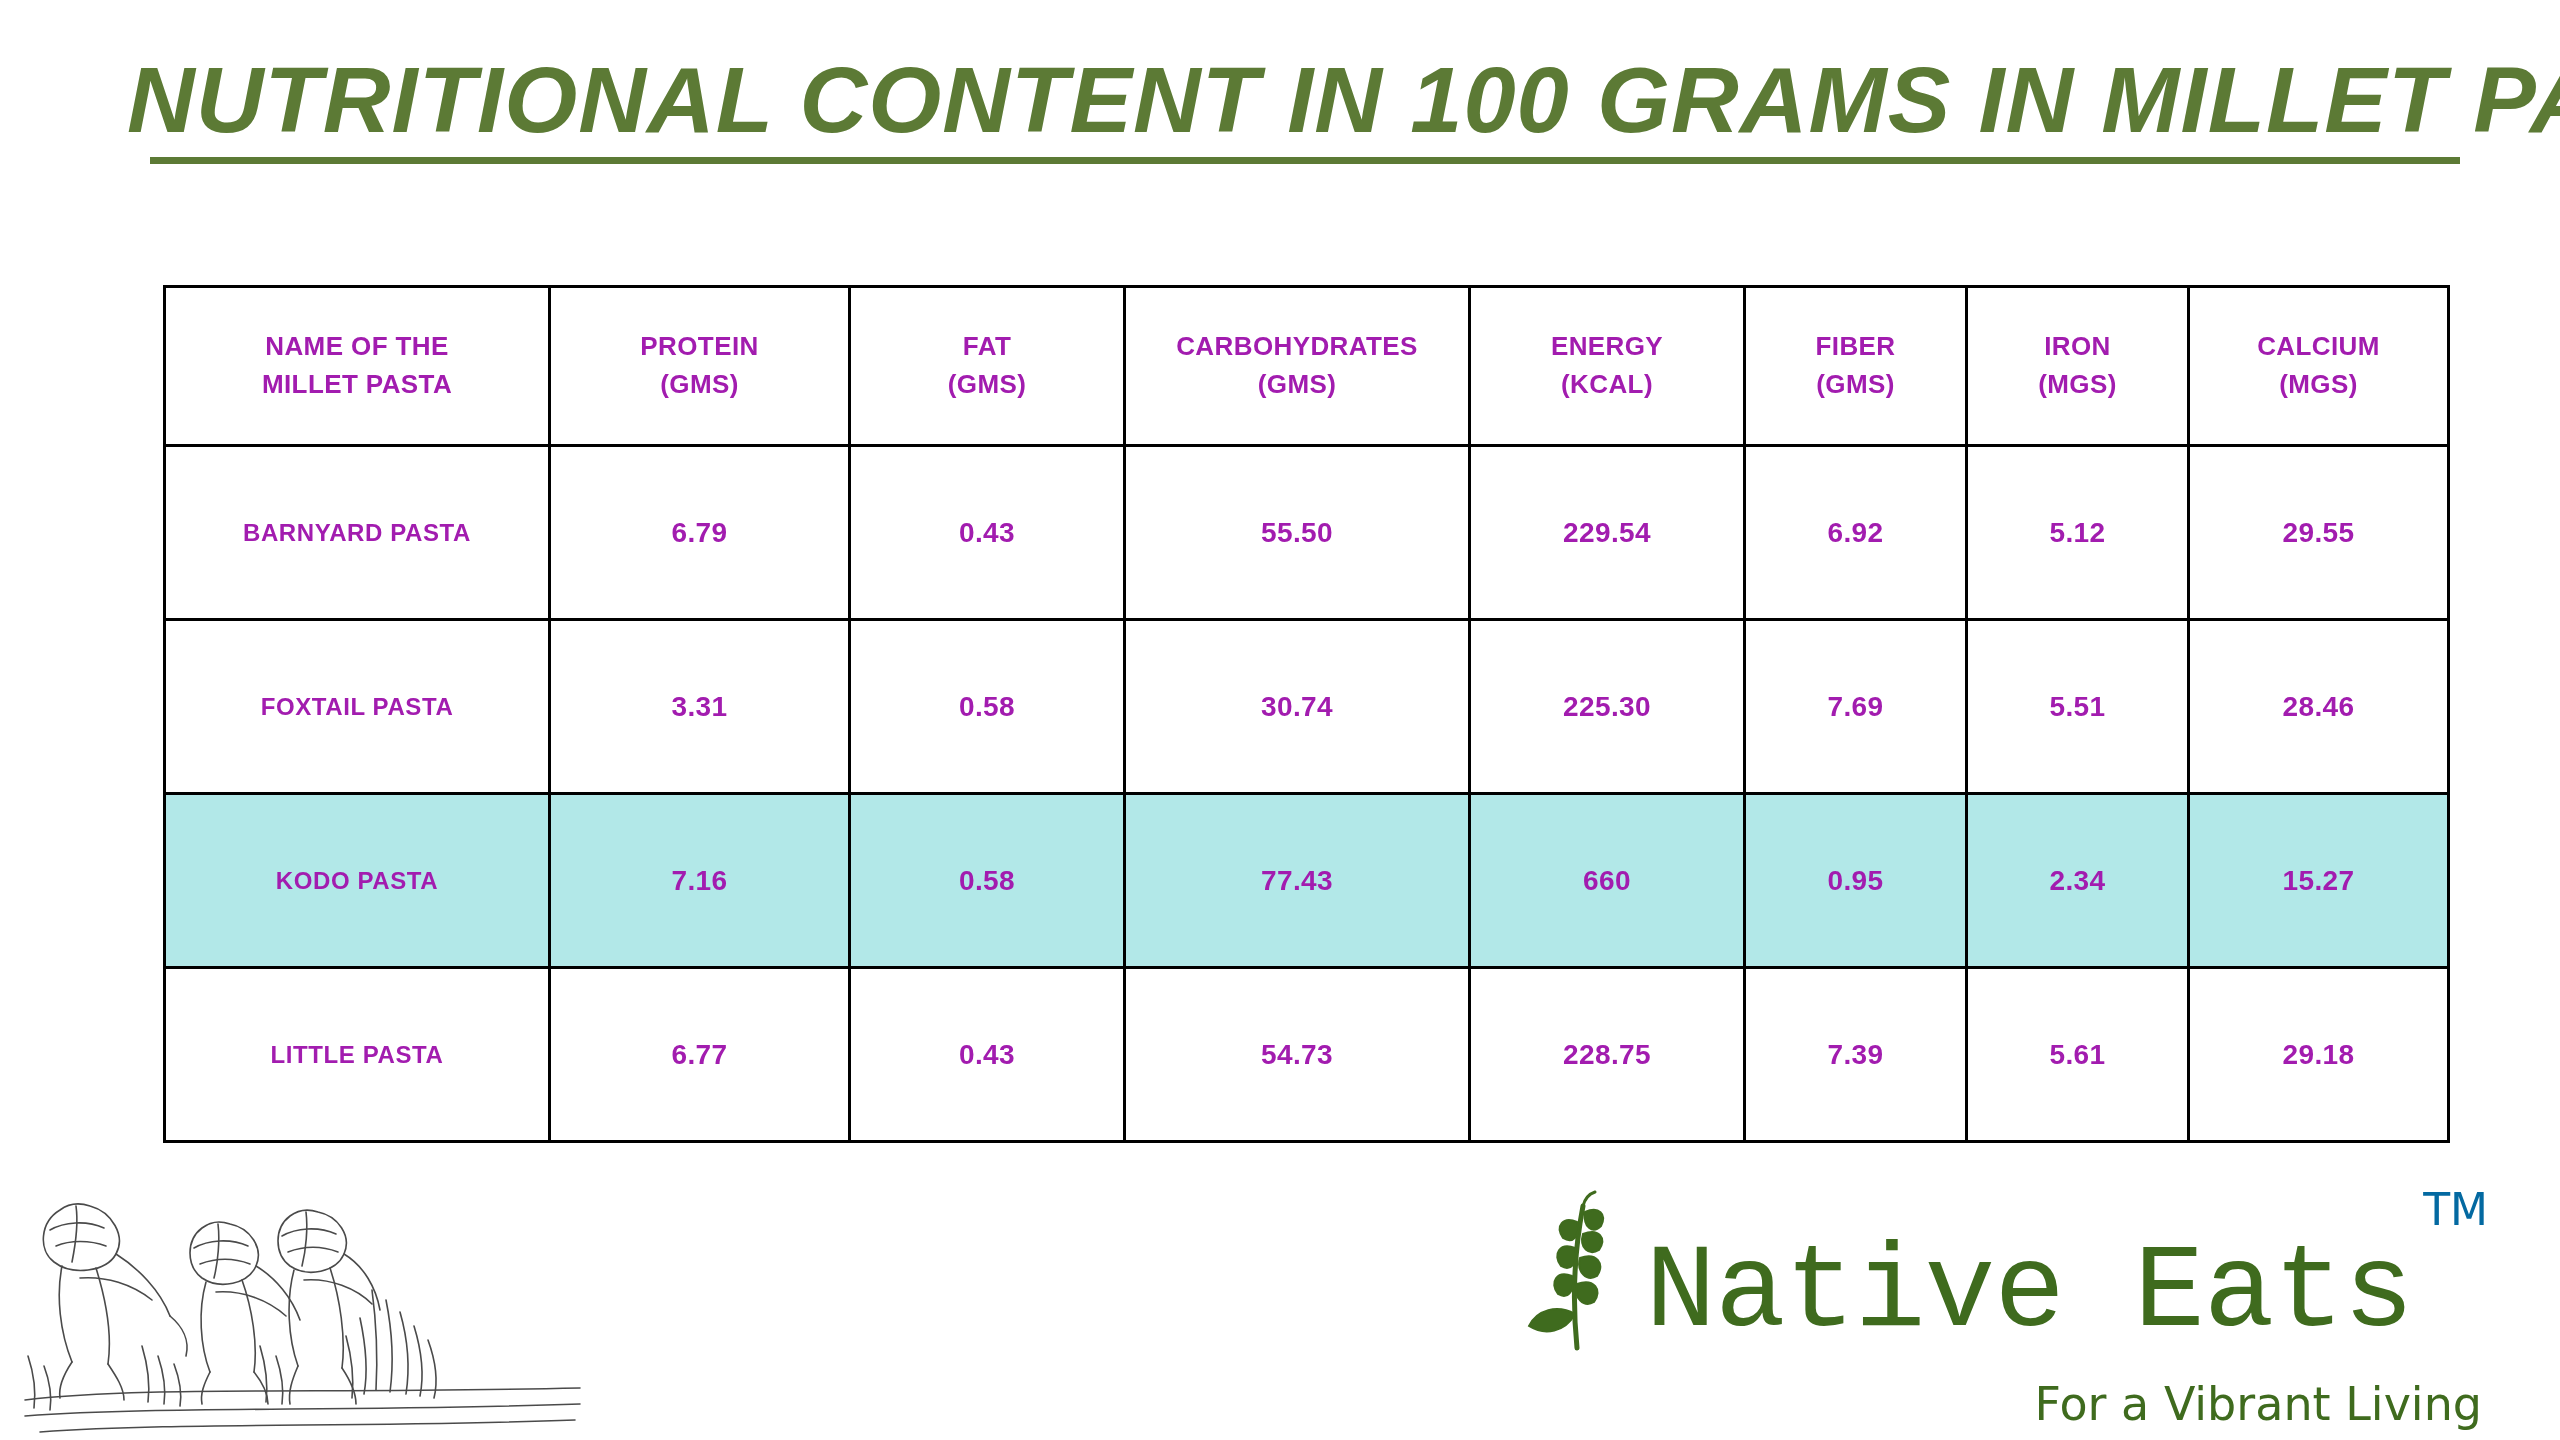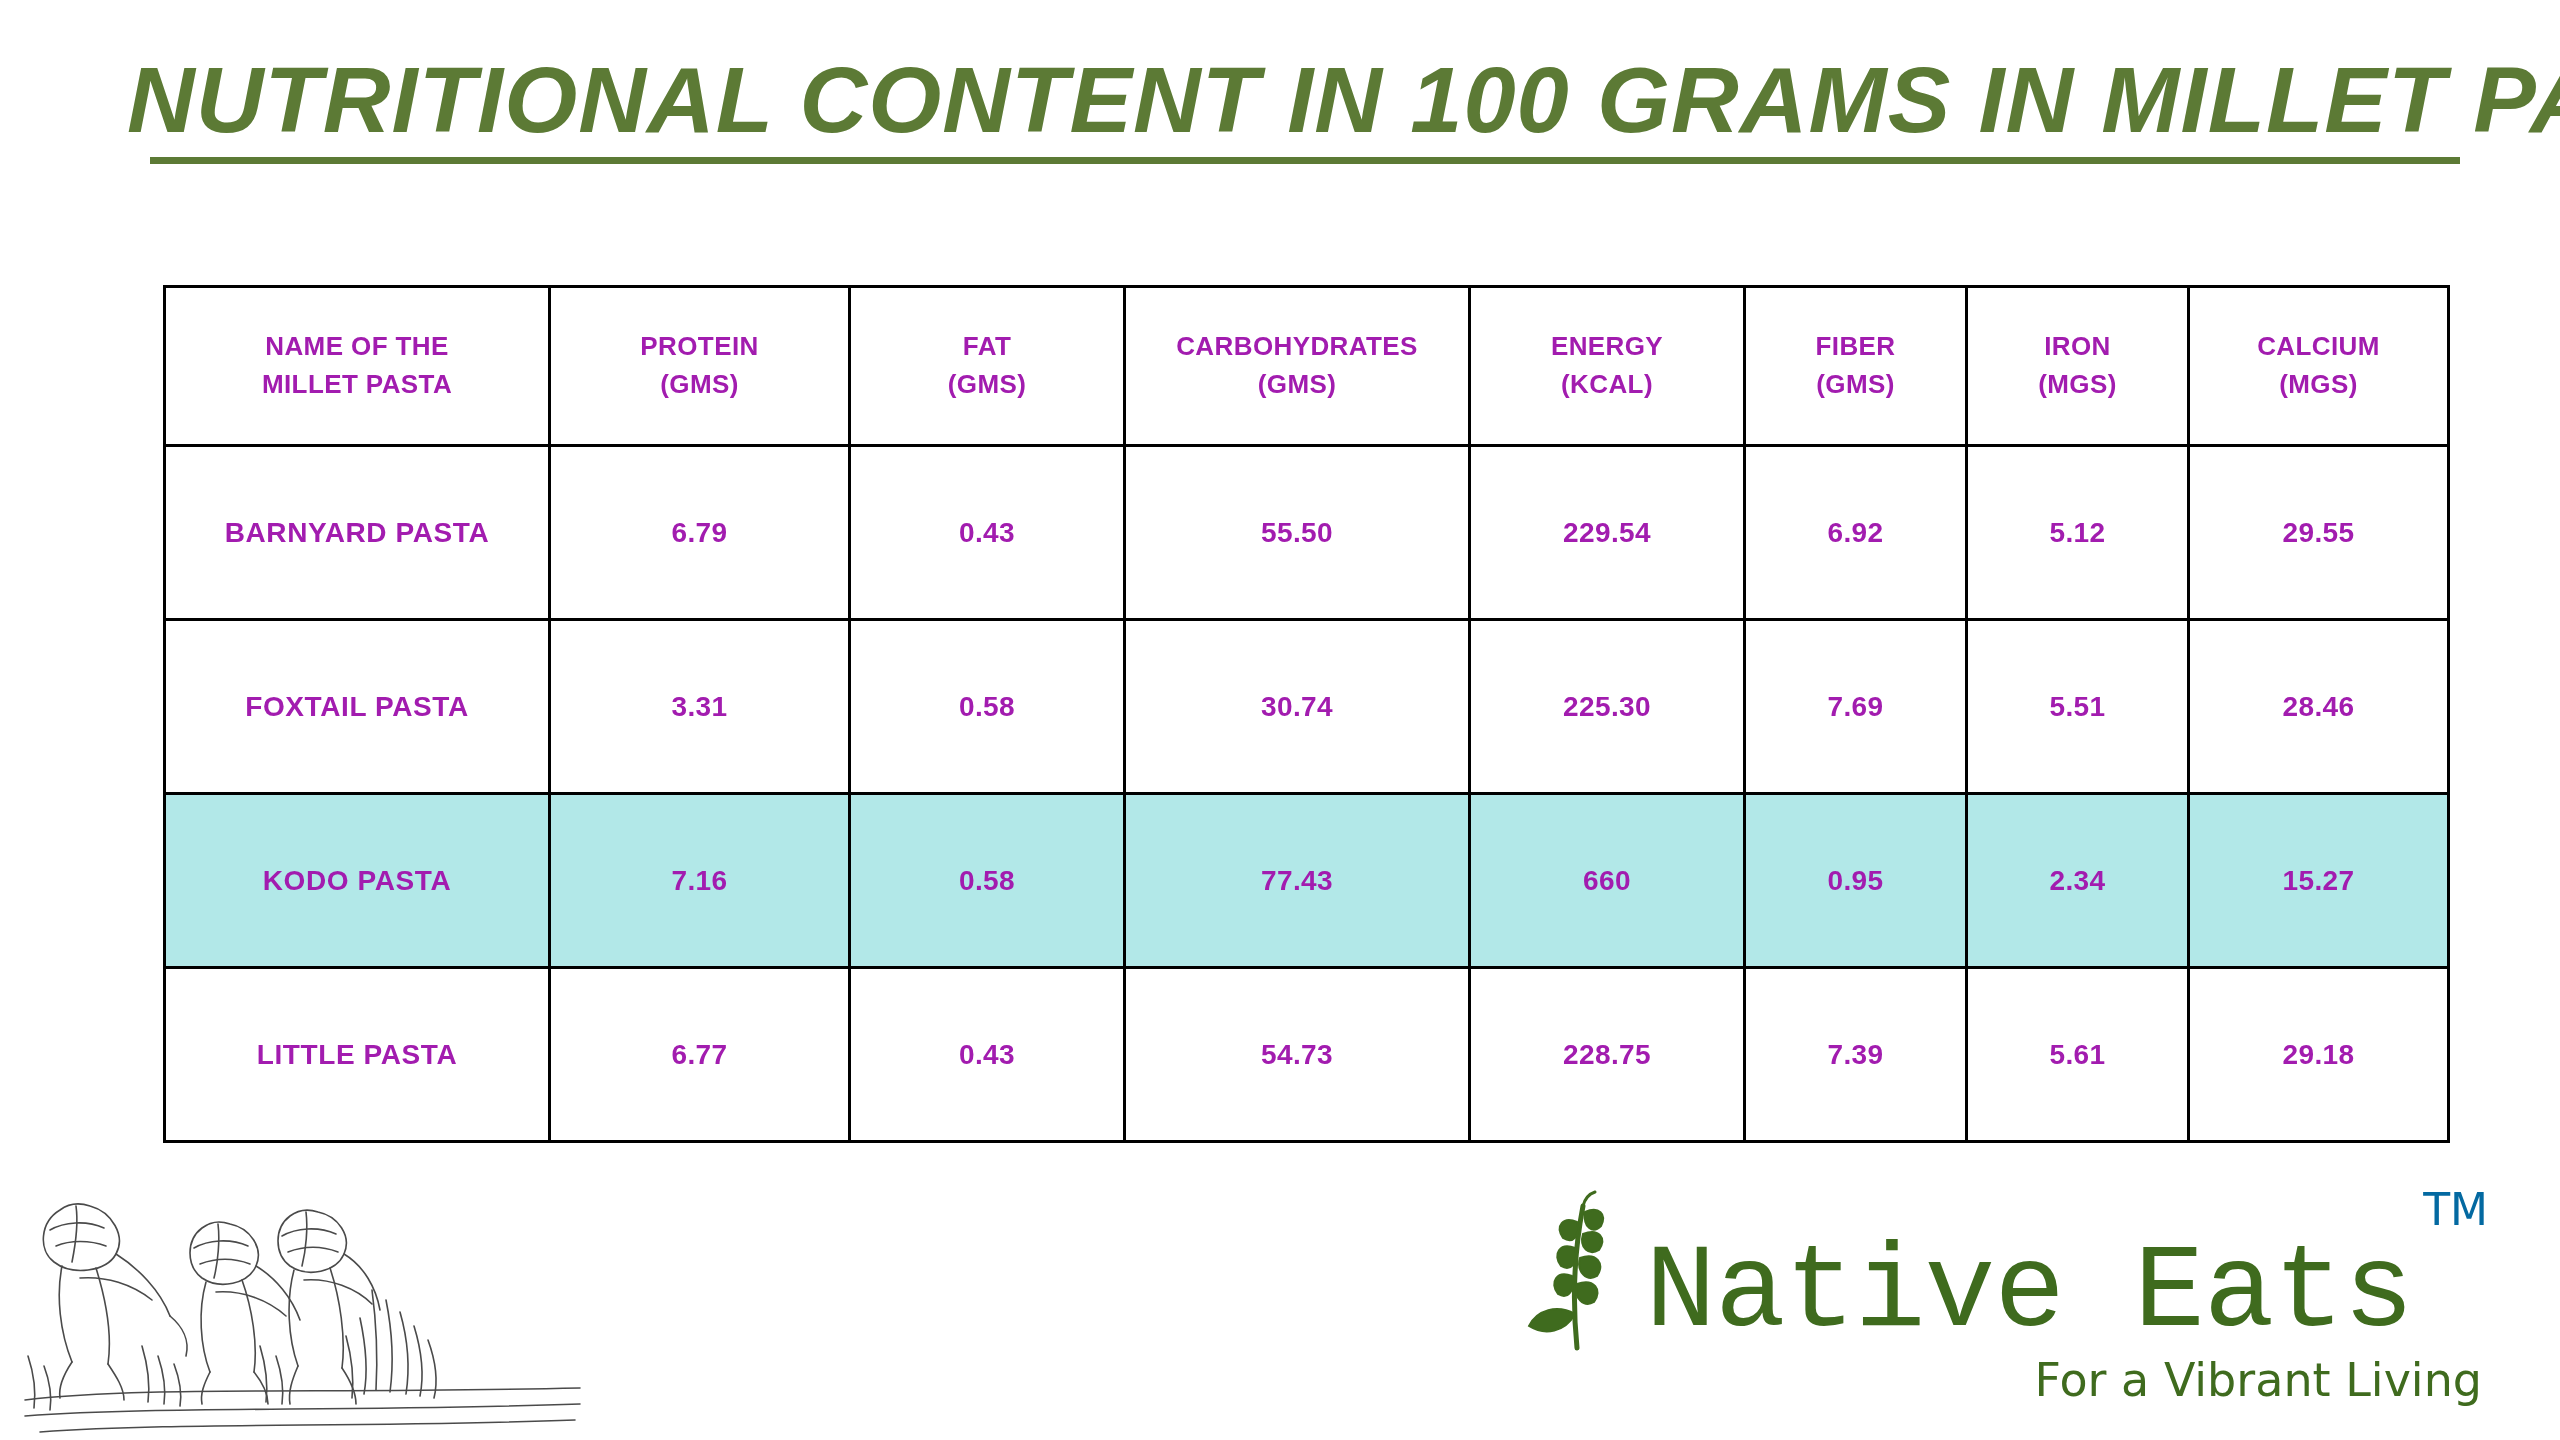--- a/index.html
+++ b/index.html
@@ -68,21 +68,21 @@
     height: 148px;
     padding: 4px 6px;
   }
   table.nutri td {
     font-size: 28px;
     letter-spacing: 0.4px;
     height: 163px;
     padding: 4px 6px;
   }
   table.nutri td.rowname {
-    font-size: 28px;
+    font-size: 24px;
     letter-spacing: 0.6px;
   }
   tr.highlight td {
     background: #b2e8e8;
   }
 
   
   col.c0 { width: 385px; }
   col.c1 { width: 300px; }
   col.c2 { width: 275px; }
@@ -134,21 +134,21 @@
     color: #0369a1;
     align-self: flex-start;
     margin-bottom: 0;
     line-height: 1;
   }
   .logo-tag {
     font-family: "DejaVu Sans", sans-serif;
     font-size: 46px;
     color: #3f6b1e;
     text-align: right;
-    margin-top: 0;
+    margin-top: 24px;
     padding-right: 6px;
     white-space: nowrap;
   }
 </style>
 </head>
 <body>
 
 <div class="title-wrap">
   <div class="title">NUTRITIONAL CONTENT IN 100 GRAMS IN MILLET PASTA</div>
   <div class="title-rule"></div>

